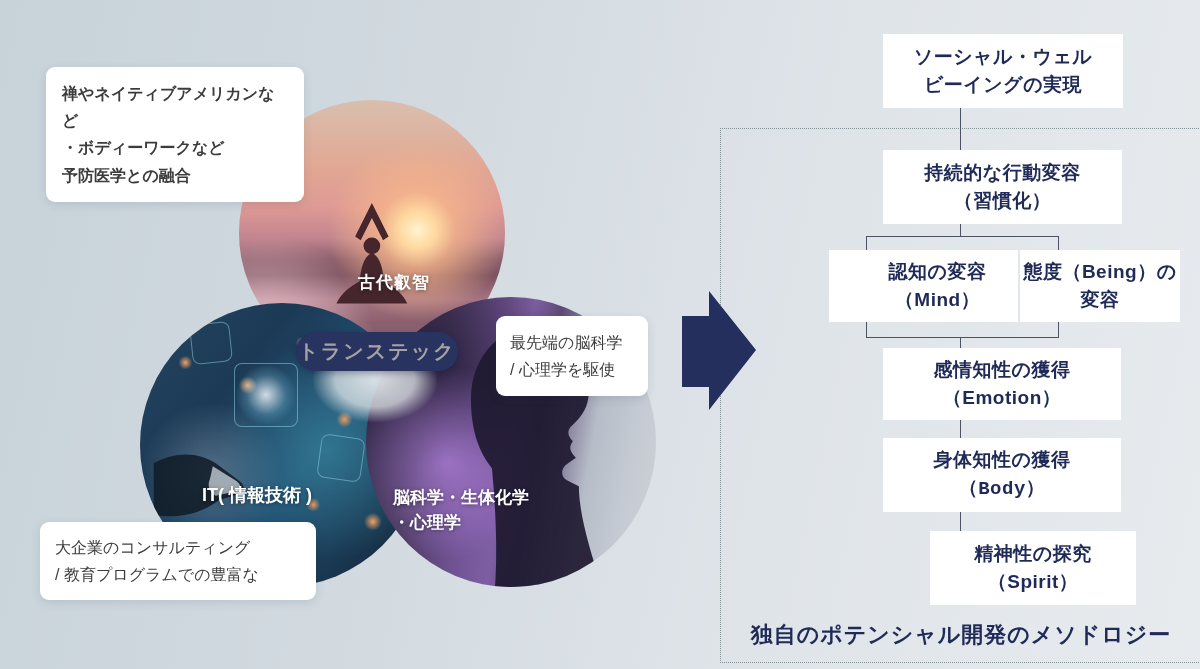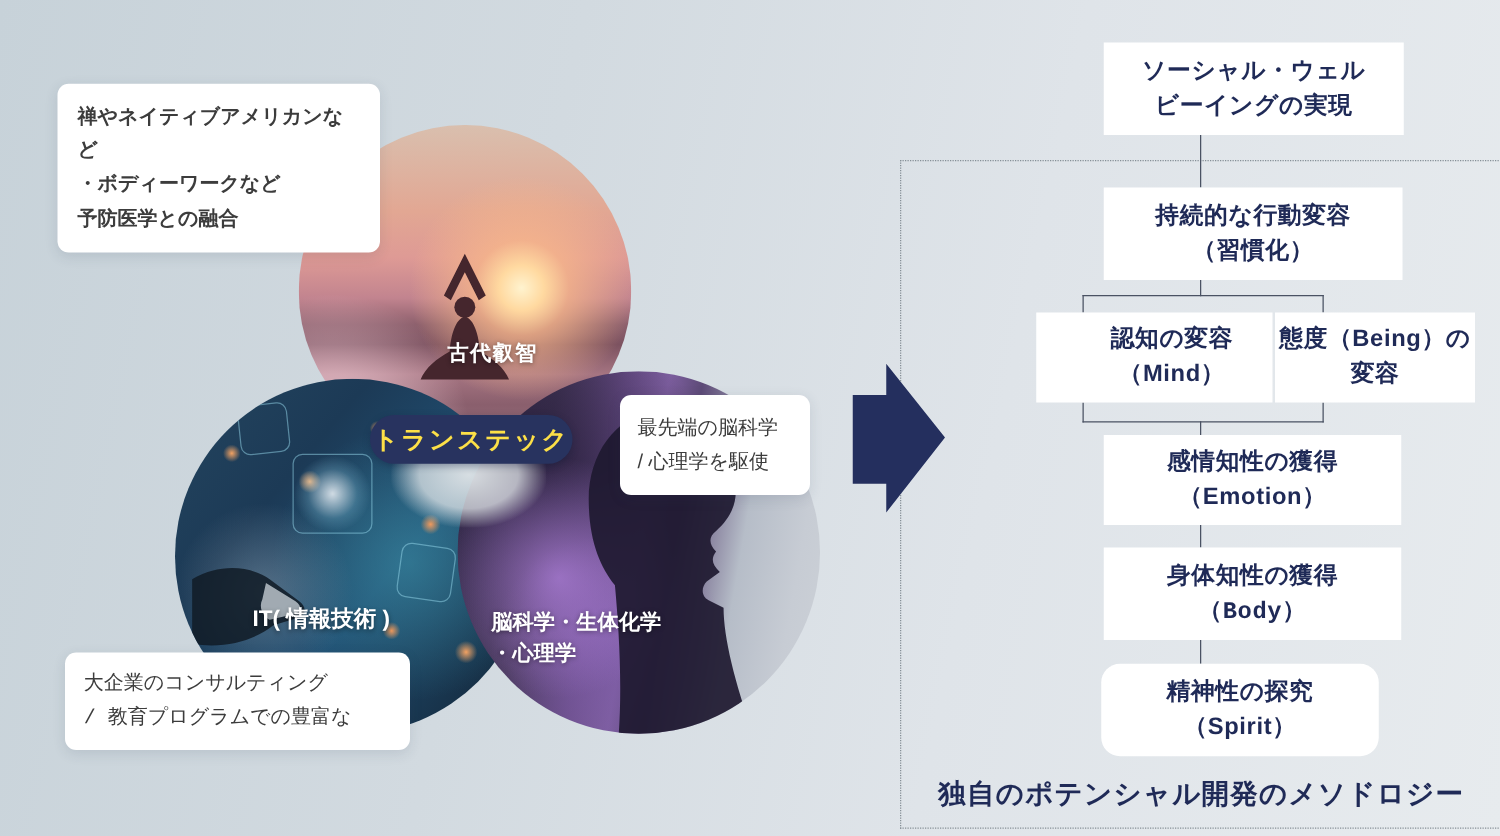--- a/index.html
+++ b/index.html
@@ -53,32 +53,32 @@
   
   .circle-label { position:absolute; color:#ffffff; font-weight:bold; z-index:5;
                   text-shadow:0 1px 4px rgba(0,0,0,.45); }
   #label-ancient { left:338px; top:271px; font-size:17px; letter-spacing:1px;margin-left:20px; }
   #label-it      { left:184px; top:483px; width:146px; text-align:center; font-size:18px; }
   #label-neuro   { left:393px; top:486px; width:160px; text-align:left; font-size:17px; line-height:1.45; }
   .center-pill {
     position:absolute; left:296px; top:332px; width:162px; height:39px; z-index:6;
     background:#28335f; border-radius:20px; box-shadow:0 2px 6px rgba(20,30,60,.35);
     display:flex; align-items:center; justify-content:center;
-    color:#fde047; font-size:20px; font-weight:bold; letter-spacing:2px;
+    color:#a3a3a3; font-size:20px; font-weight:bold; letter-spacing:2px;
   }
 
   
   .callout {
     position:absolute; z-index:10; background:#ffffff; border-radius:9px;
     box-shadow:0 3px 10px rgba(40,60,80,.12);
     color:#3c3c3c; font-size:16px; line-height:1.7;
   }
   #callout-ancient    { left:46px;  top:67px;  width:226px; padding:13px 16px;font-weight:bold; }
   #callout-brain      { left:496px; top:316px; width:124px; padding:13px 14px; }
-  #callout-consulting { left:52px;  top:522px; width:246px; padding:12px 15px;font-family:Liberation Mono, monospace; }
+  #callout-consulting { left:40px;  top:522px; width:246px; padding:12px 15px; }
 
   
   .flow-arrow { position:absolute; left:682px; top:290px; z-index:7; }
 
   
   .dotted-frame {
     position:absolute; left:720px; top:128px; width:500px; height:533px; z-index:2;
     border:1.5px dotted #858f96; border-right:none;
   }
   .flowbox {
@@ -86,21 +86,21 @@
     display:flex; flex-direction:column; align-items:center; justify-content:center;
     text-align:center; color:#1f2a57; font-weight:bold; font-size:19px;
     line-height:1.5; letter-spacing:.5px;margin-left:42px;
   }
   #fb-goal    { left:841px; top:34px;  width:240px; height:74px; }
   #fb-habit   { left:841px; top:150px; width:239px; height:74px; }
   #fb-mind    { left:787px; top:250px; width:161px; height:72px;padding-left:28px; }
   #fb-being   { left:978px; top:250px; width:160px; height:72px; }
   #fb-emotion { left:841px; top:348px; width:238px; height:72px; }
   #fb-body    { left:841px; top:438px; width:238px; height:74px;font-family:Liberation Mono, monospace; }
-  #fb-spirit  { left:839px; top:531px; width:222px; height:74px;border-radius:15px; }
+  #fb-spirit  { left:888px; top:531px; width:206px; height:74px; }
   .connector { position:absolute; background:#4a5263; z-index:7; }
   #c-goal-habit   { left:960px;  top:108px; width:1px;  height:42px; }
   #c-habit-stub   { left:960px;  top:224px; width:1px;  height:13px; }
   #c-split-h      { left:866px;  top:236px; width:193px; height:1px; }
   #c-split-l      { left:866px;  top:236px; width:1px;  height:14px; }
   #c-split-r      { left:1058px; top:236px; width:1px;  height:14px; }
   #c-merge-l      { left:866px;  top:322px; width:1px;  height:16px; }
   #c-merge-r      { left:1058px; top:322px; width:1px;  height:16px; }
   #c-merge-h      { left:866px;  top:337px; width:193px; height:1px; }
   #c-merge-stub   { left:960px;  top:337px; width:1px;  height:11px; }

